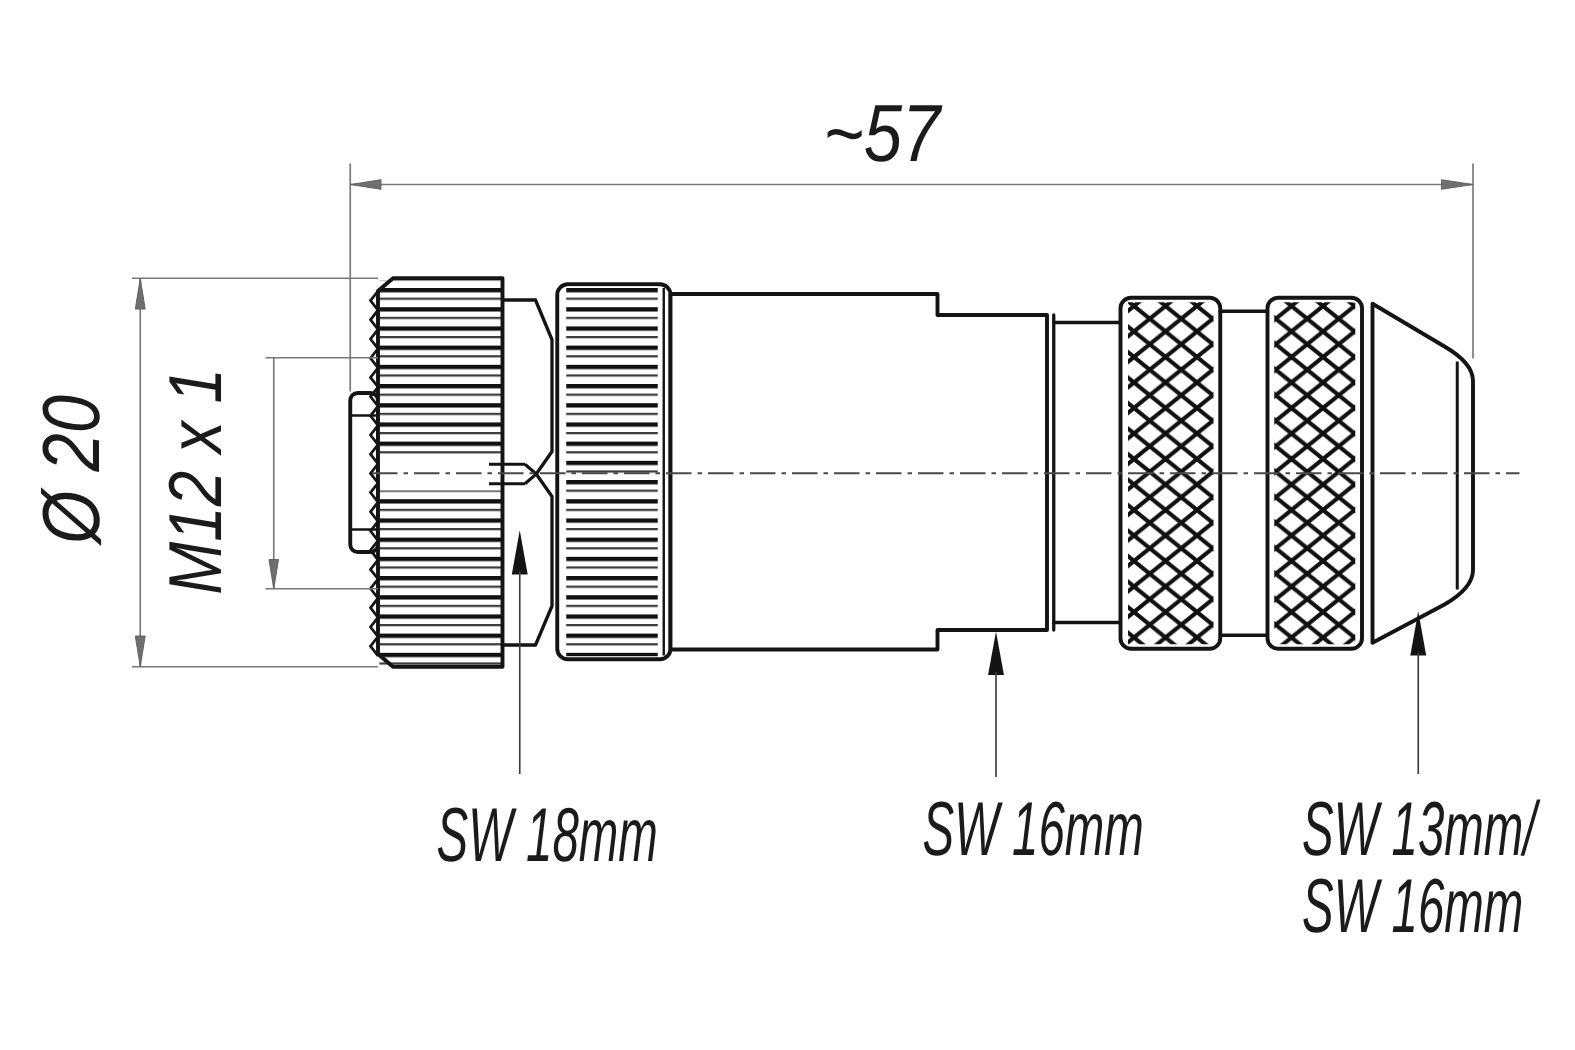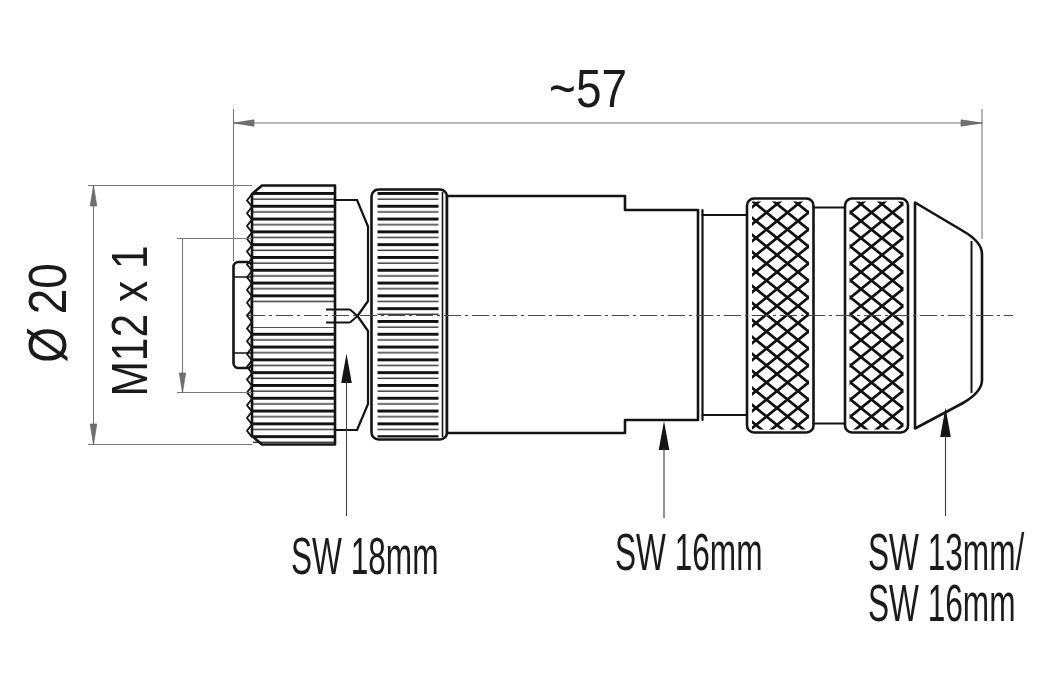--- a/index.html
+++ b/index.html
@@ -1,17 +1,17 @@
 <!DOCTYPE html>
 <html><head>
 <meta charset="utf-8">
 <style>
   html,body{margin:0;padding:0;background:#fff;}
   .stage{position:relative;width:1050px;height:700px;background:#ffffff;overflow:hidden;
-         font-family:"Liberation Sans",sans-serif;}
+         font-family:"Liberation Sans",sans-serif;font-style:italic;}
   svg{display:block;}
   .outline{stroke:#141414;stroke-width:2.6;fill:none;stroke-linejoin:round;}
   .outline-fill{stroke:#141414;stroke-width:2.6;fill:#ffffff;stroke-linejoin:round;}
   .detail{stroke:#141414;stroke-width:2.2;fill:none;stroke-linejoin:round;stroke-linecap:round;}
   .thin-detail{stroke:#141414;stroke-width:1.6;fill:none;}
   .dim{stroke:#787878;stroke-width:1.1;fill:none;}
   .dim-arrow{fill:#6f6f6f;stroke:#5c5c5c;stroke-width:.6;}
   .leader{stroke:#3d3d3d;stroke-width:1.1;fill:none;}
   .leader-arrow{fill:#141414;stroke:none;}
   .centerline{stroke:#4a4a4a;stroke-width:1.2;fill:none;stroke-dasharray:17 4 3 4;}

